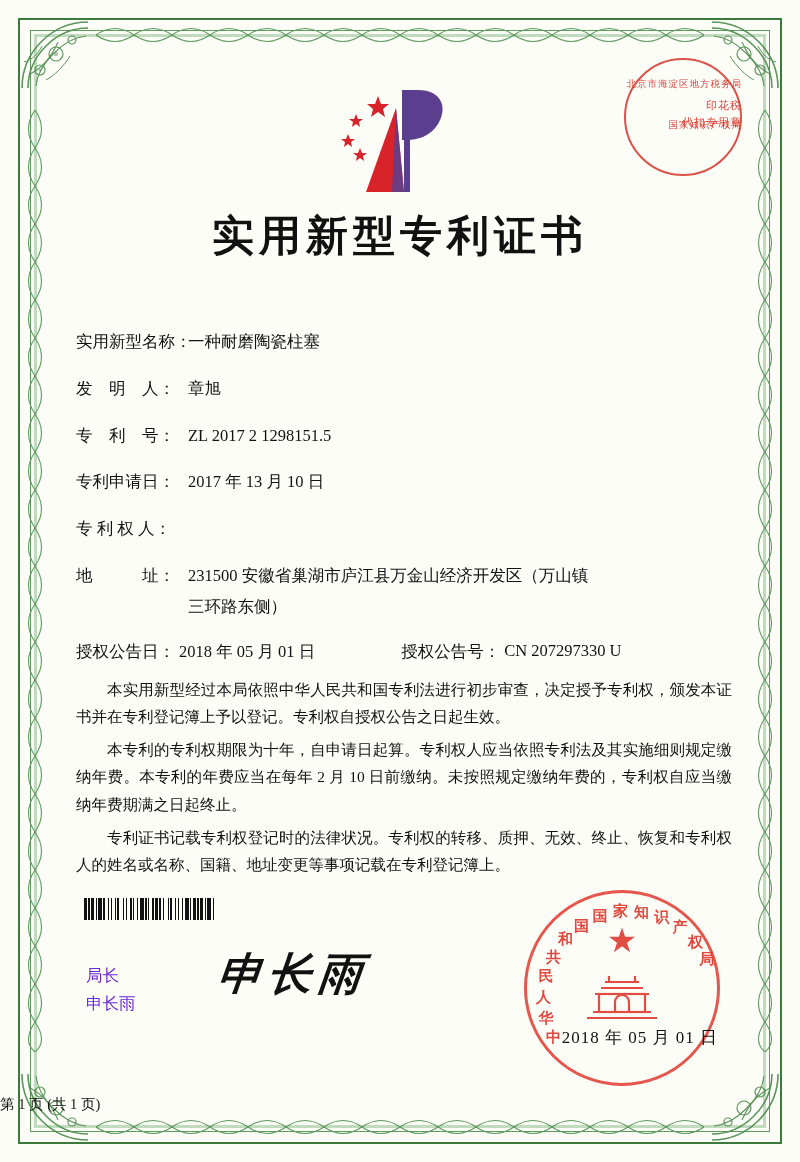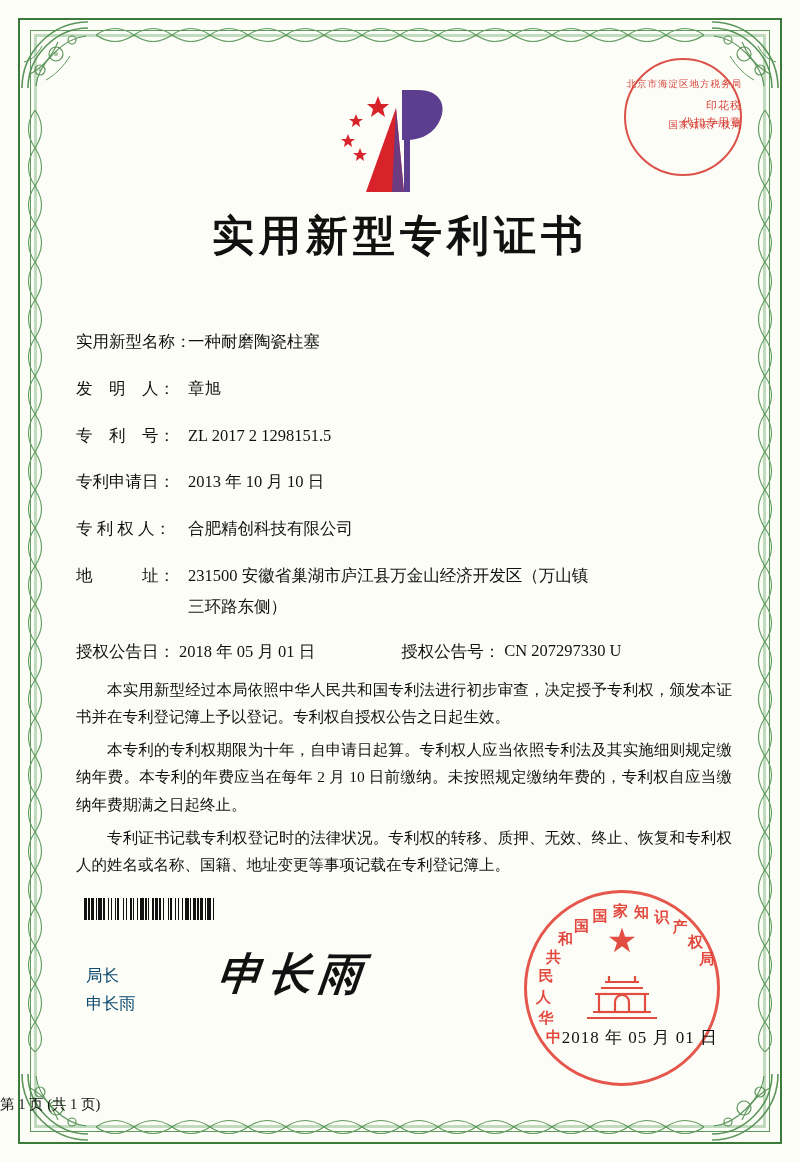--- a/index.html
+++ b/index.html
@@ -218,21 +218,21 @@
     height: 100%;
   }
 
   
   .sig-label {
     position: absolute;
     left: 86px;
     top: 962px;
     font-size: 16.5px;
     line-height: 1.7;
-    color: #0c4a6e;
+    color: #6d28d9;
   }
   .sig-hand {
     position: absolute;
     left: 218px;
     top: 945px;
     font-size: 44px;
     color: #111;
     font-family: "Liberation Serif", serif;
     letter-spacing: 6px;
     transform: skewX(-6deg);
@@ -450,26 +450,25 @@
       <div class="field-value">章旭</div>
     </div>
 
     <div class="field-row">
       <div class="field-label">专　利　号：</div>
       <div class="field-value">ZL 2017 2 1298151.5</div>
     </div>
 
     <div class="field-row">
       <div class="field-label">专利申请日：</div>
-      <div class="field-value">2013 年 10 月 10 日</div>
+      <div class="field-value">2017 年 13 月 10 日</div>
     </div>
 
     <div class="field-row">
       <div class="field-label">专 利 权 人：</div>
-      <div class="field-value">合肥精创科技有限公司</div>
     </div>
 
     <div class="field-row">
       <div class="field-label">地　　　址：</div>
       <div class="field-value">
         <span>231500 安徽省巢湖市庐江县万金山经济开发区（万山镇</span>
         <span class="line2">三环路东侧）</span>
       </div>
     </div>
 

